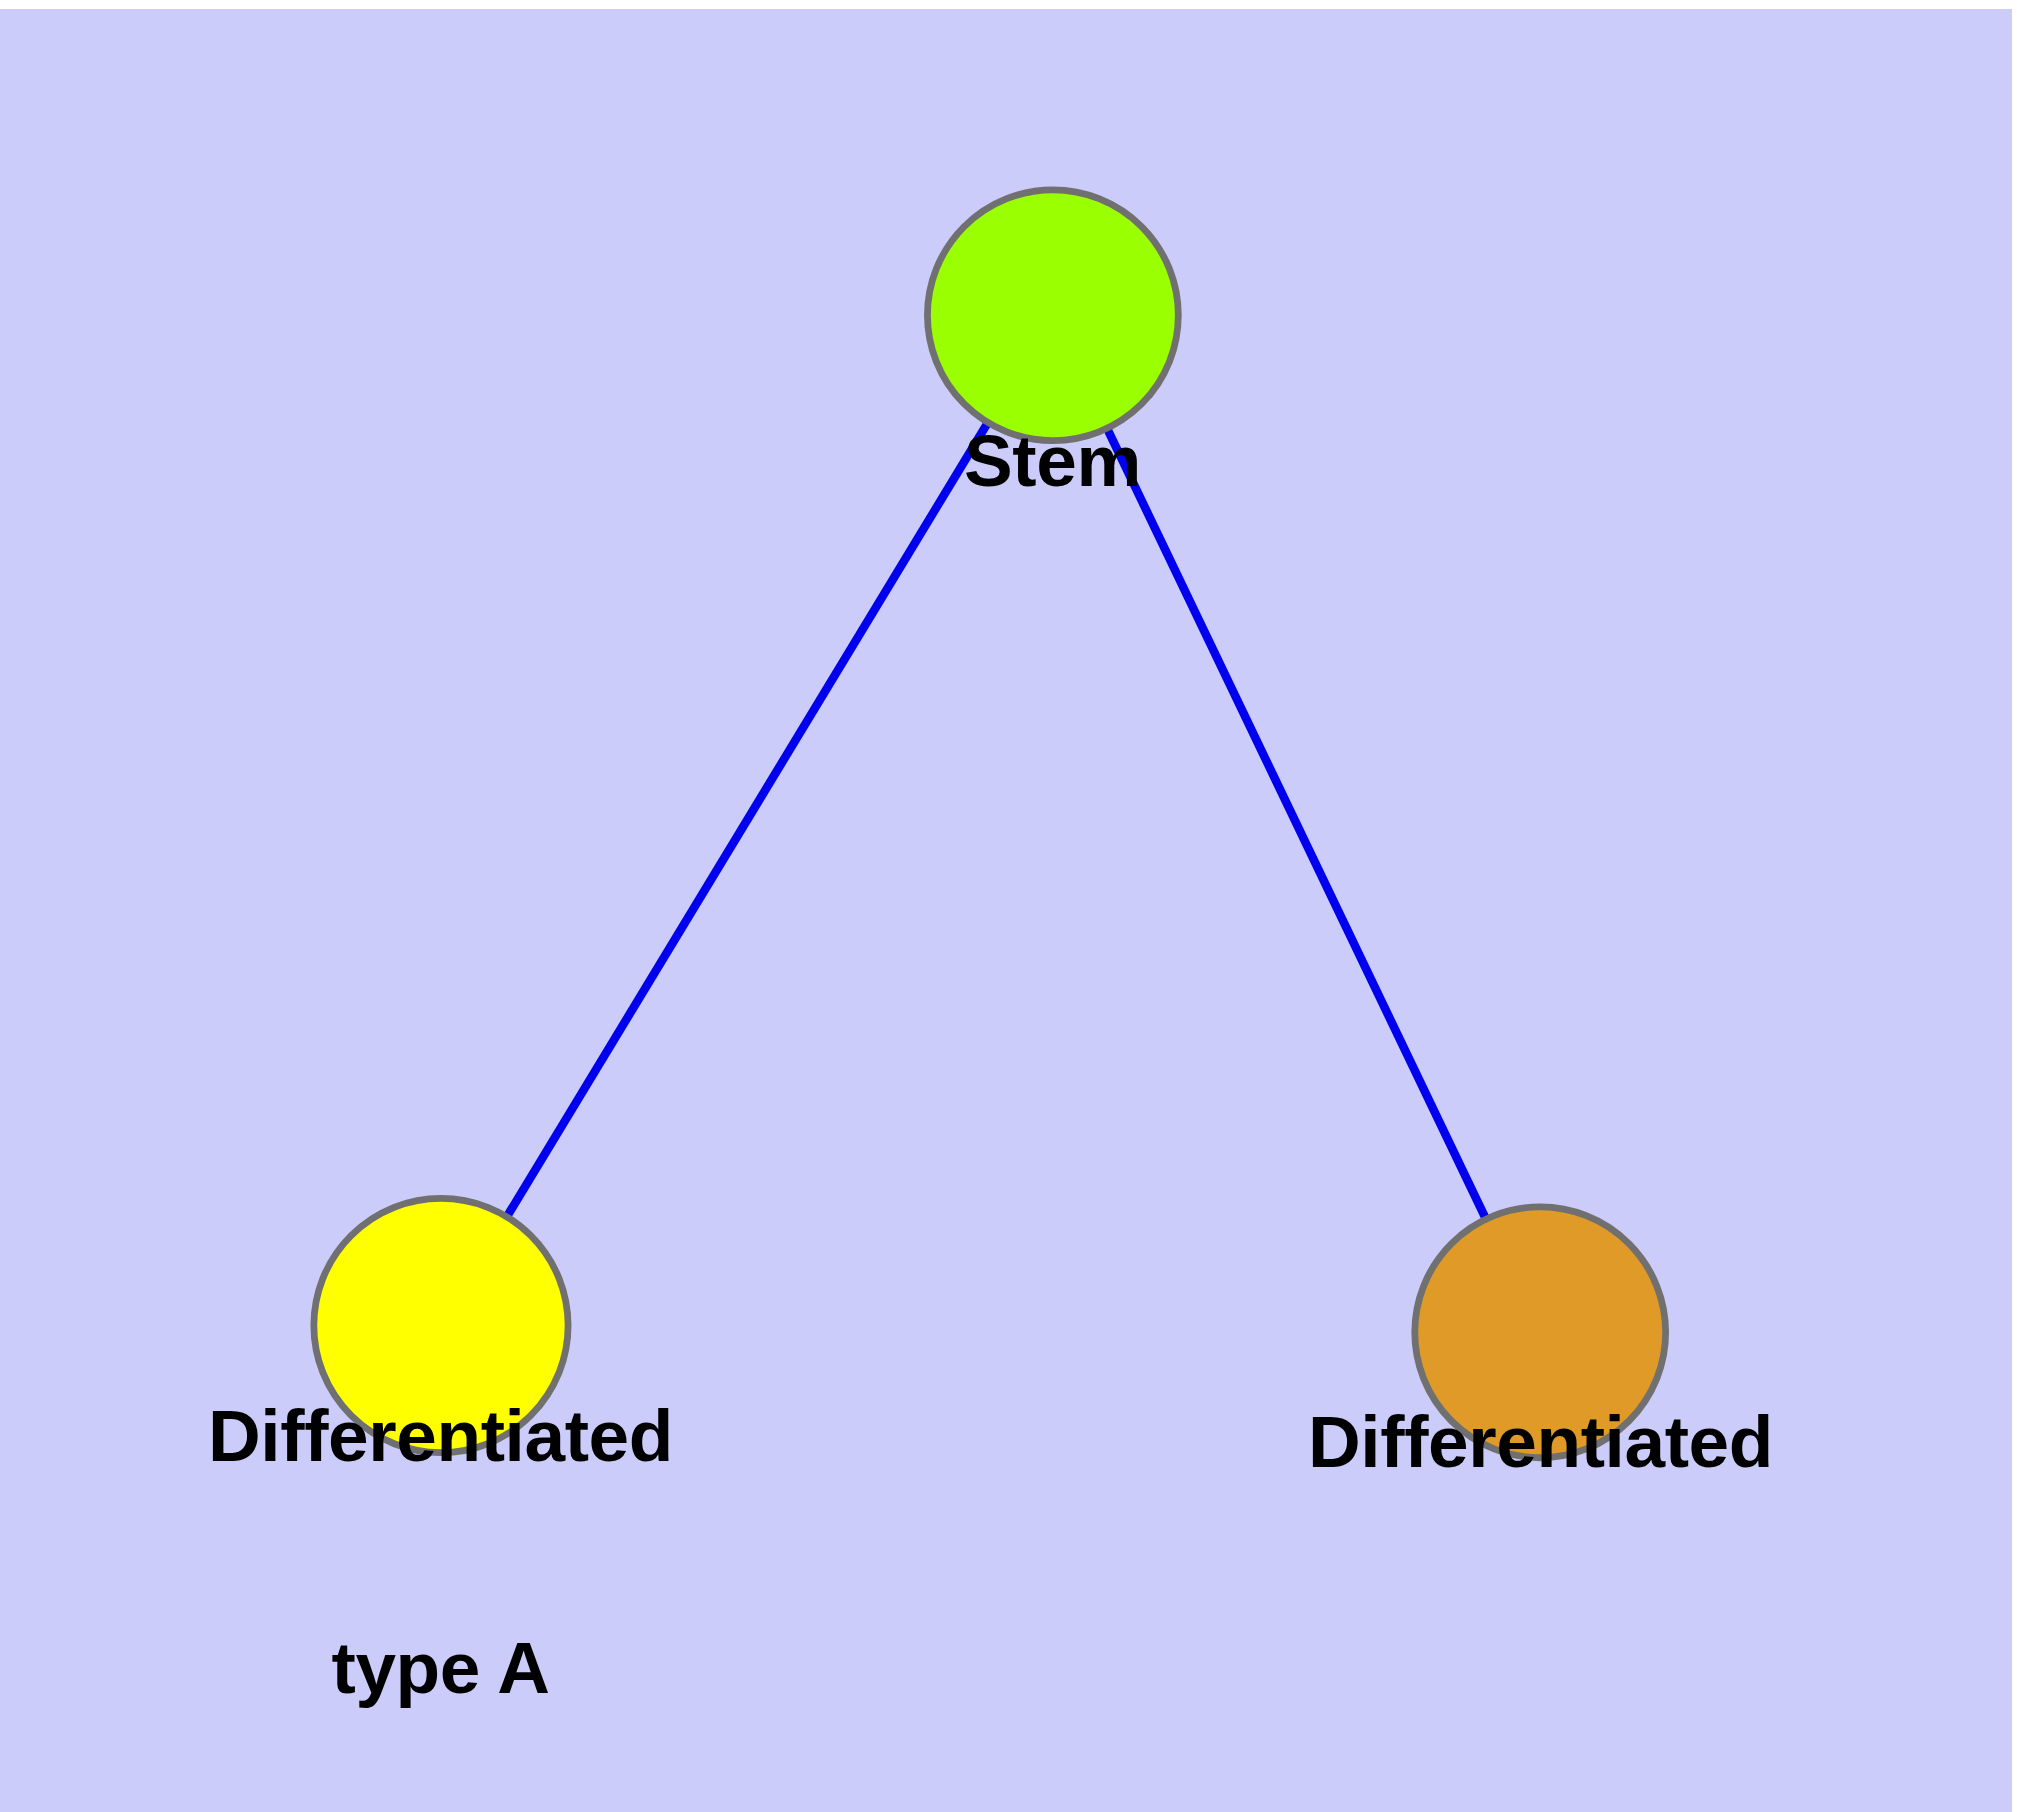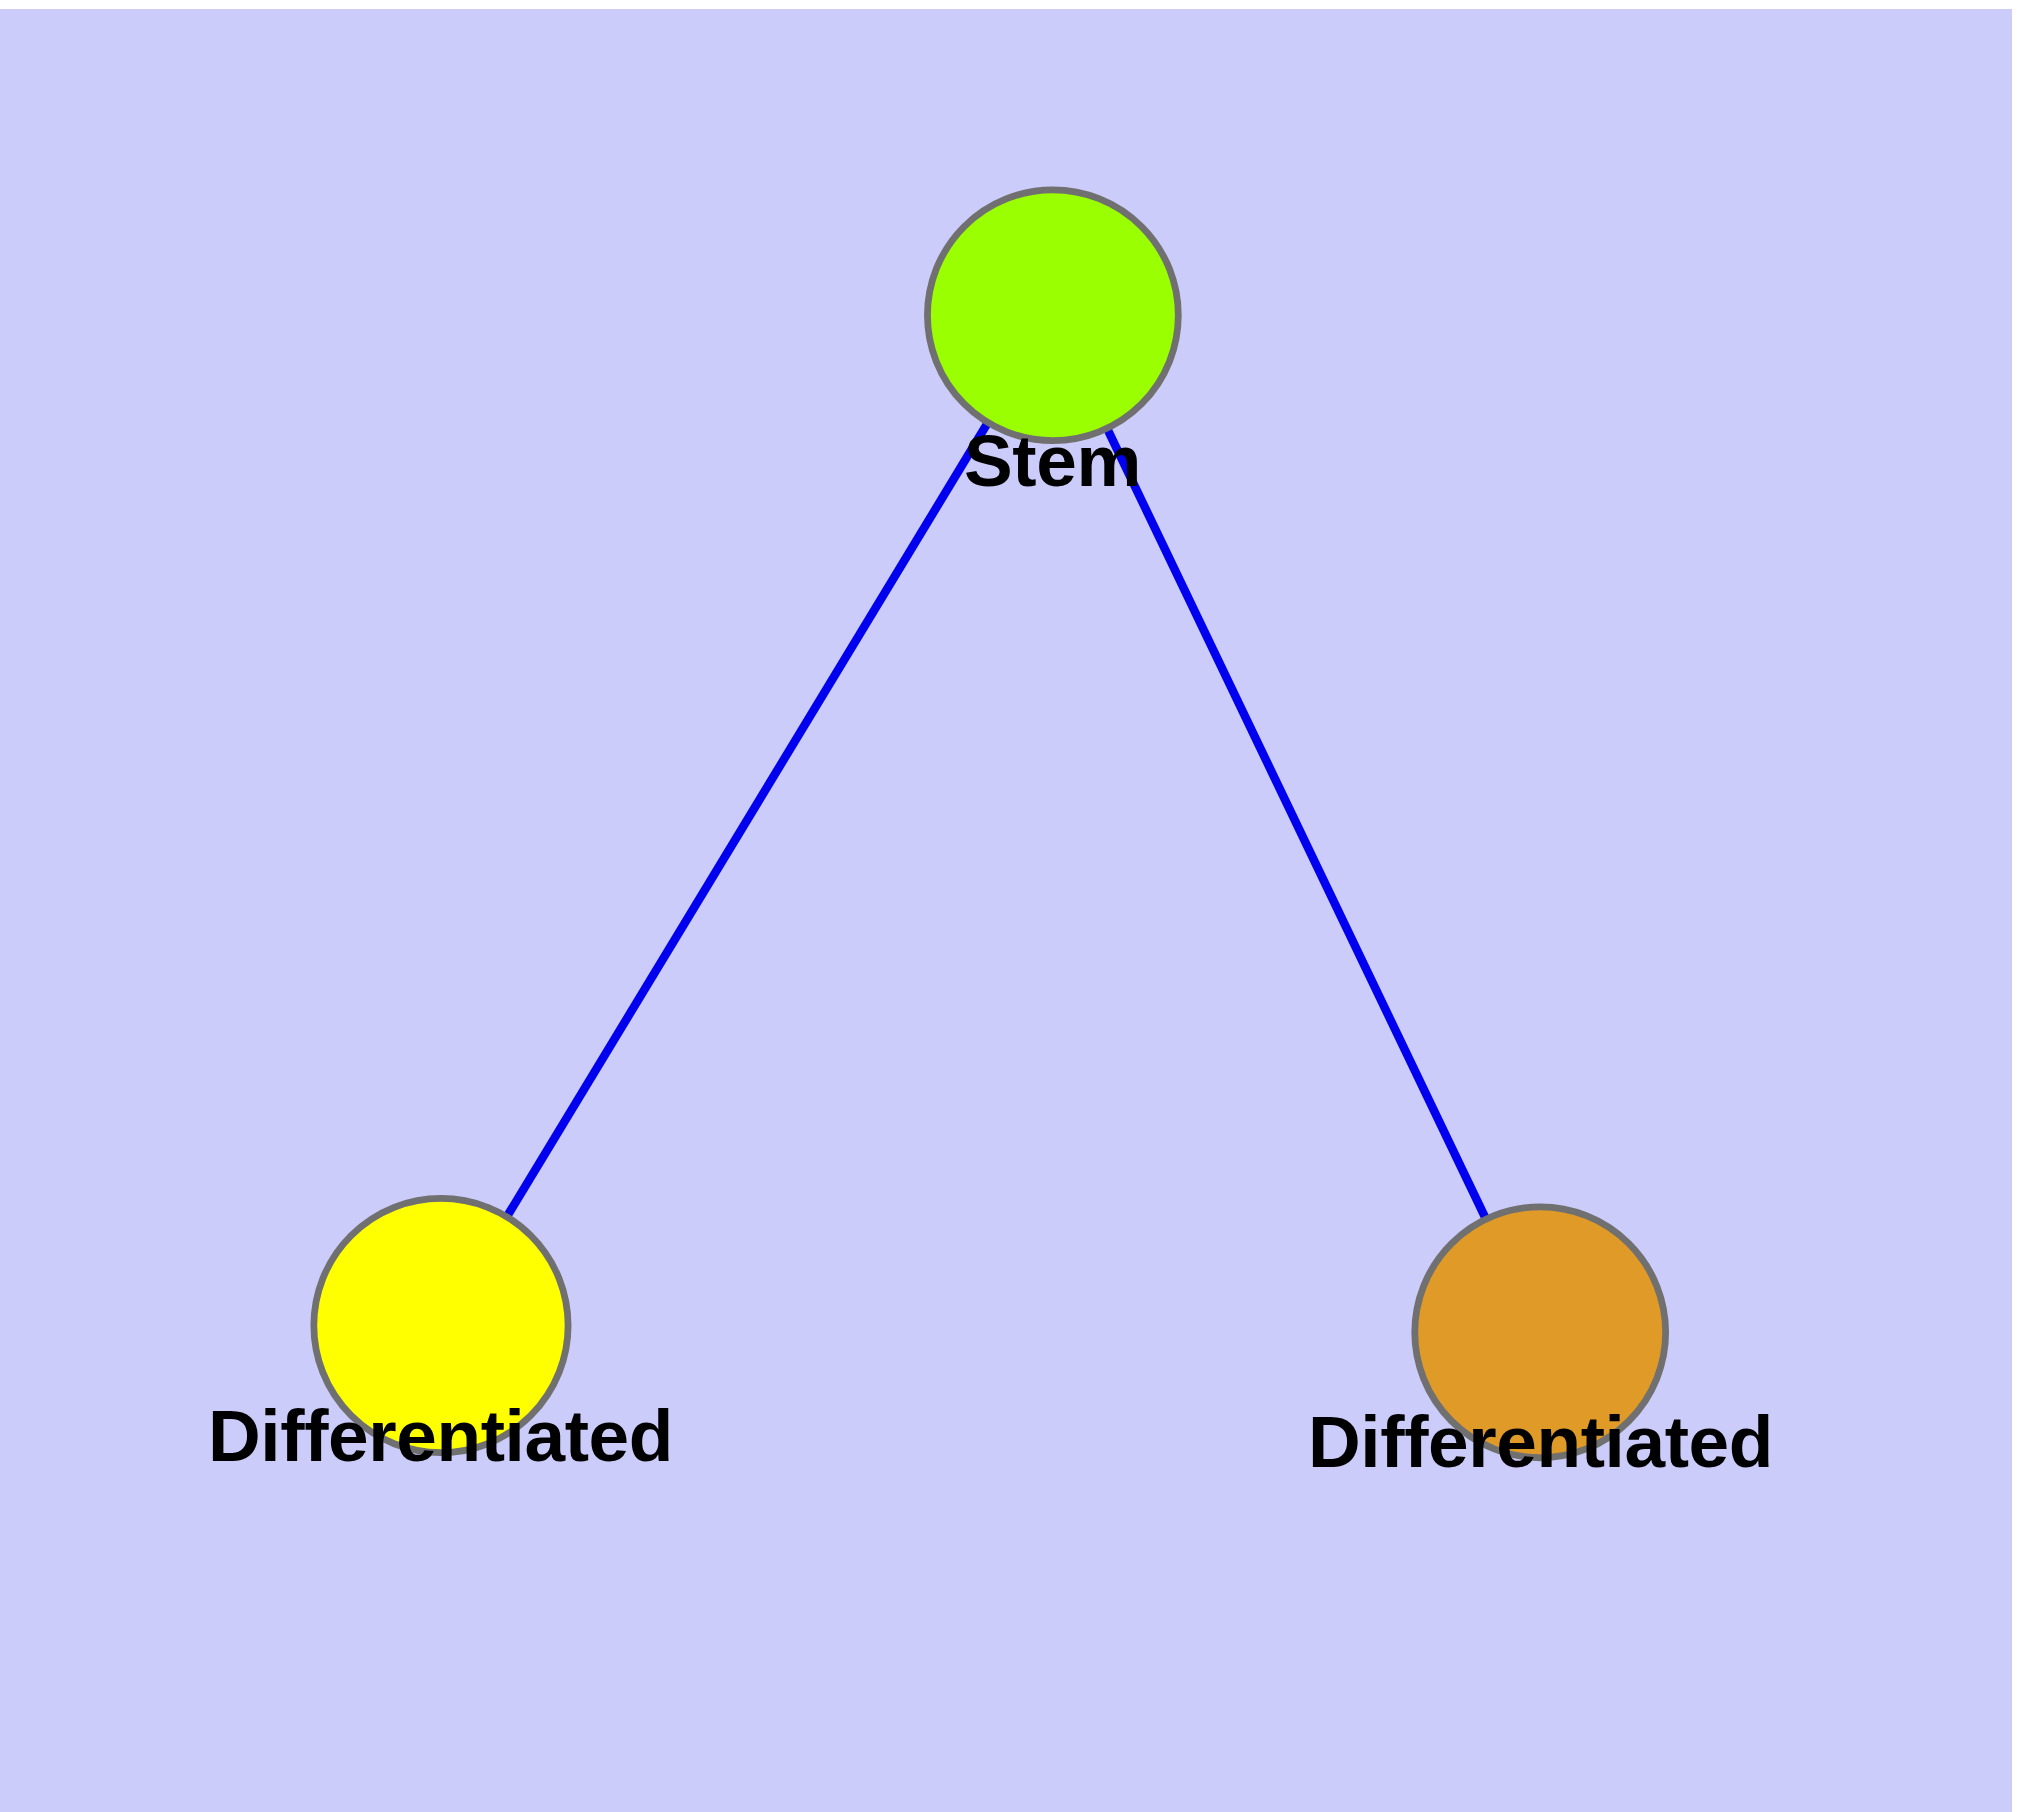--- a/index.html
+++ b/index.html
@@ -79,20 +79,21 @@
       <circle cx="1817" cy="1572" r="148" fill="#e09a28" stroke="#707070" stroke-width="8"></circle>
     </g>
   </svg>
 
   <div class="node-label" id="label-stem">
     <div>Stem</div>
   </div>
 
   <div class="node-label" id="label-typea">
     <div>Differentiated</div>
+    <div>type A</div>
   </div>
 
   <div class="node-label" id="label-typeb">
     <div>Differentiated</div>
   </div>
 
 </div>
 
 
 </body></html>

